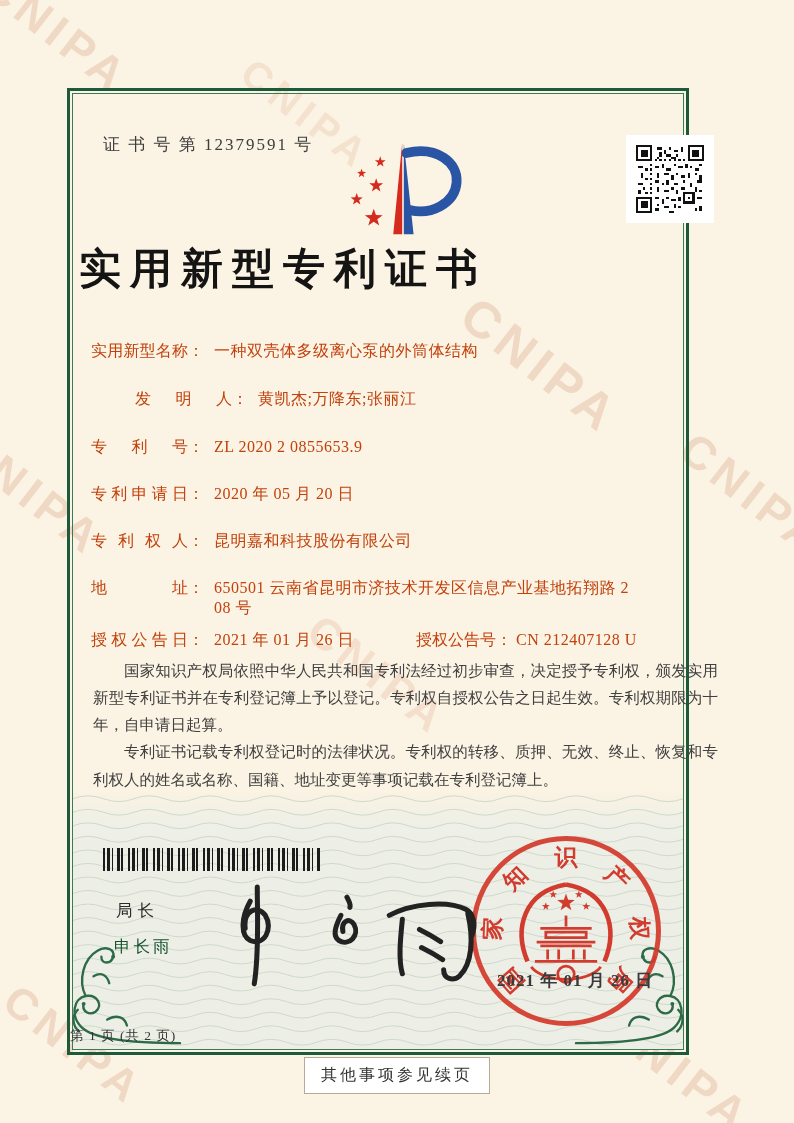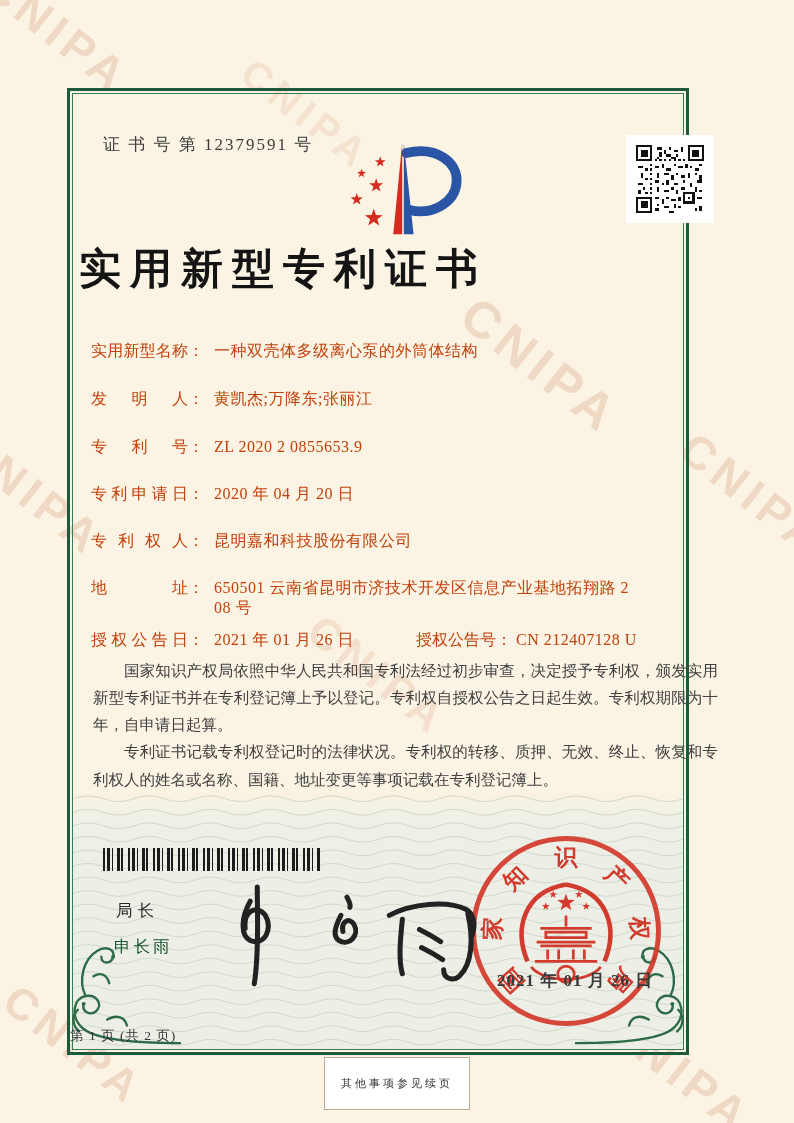--- a/index.html
+++ b/index.html
@@ -31,21 +31,21 @@
   .qr-box svg{width:68px;height:68px;}
 
   .title{position:absolute;left:0;top:150px;width:100%;text-align:left;font-size:42px;
          font-weight:bold;color:#141414;letter-spacing:9px;text-indent:9px;}
 
   .field-row{position:absolute;left:21px;font-size:16px;color:#c2410c;display:flex;align-items:flex-start;line-height:1.25;}
   .flabel{display:inline-block;width:97px;text-align:justify;text-align-last:justify;-moz-text-align-last:justify;}
   .fcolon{display:inline-block;}
   .fvalue{display:inline-block;margin-left:10px;letter-spacing:.5px;}
   .addr-val{width:492px;}
-  .row-name{top:250px;} .row-inventor{top:298px;} .row-patno{top:346px;}
+  .row-name{top:250px;} .row-inventor{top:298px;margin-left:44px;} .row-patno{top:346px;}
   .row-filing{top:393px;} .row-patentee{top:440px;} .row-addr{top:487px;}
   .row-grant{top:539px;width:620px;}
   .grant2{position:absolute;left:346px;top:539px;}
 
   .paras{position:absolute;left:23px;top:566px;width:625px;font-size:15.5px;color:#404040;
          line-height:1.75;text-align:justify;}
   .paras p{margin:0;text-indent:2em;}
 
   
   .band{position:absolute;left:3px;right:3px;top:700px;bottom:3px;
@@ -71,21 +71,21 @@
   .seal-emblem{position:absolute;left:50%;top:51%;transform:translate(-50%,-50%);width:110px;height:120px;}
   .seal-date{position:absolute;left:427px;top:878px;font-size:17px;color:#3a3a3a;letter-spacing:1px;z-index:4;font-weight:bold;}
 
   .page-info{position:absolute;left:0;top:936px;width:100%;text-align:left;font-size:13.5px;color:#333;z-index:3;letter-spacing:1px;}
 
   .corner{position:absolute;width:118px;height:110px;z-index:2;bottom:2px;}
   .corner-l{left:-6px;}
   .corner-r{right:-6px;transform:scaleX(-1);}
 
   .footer-note{position:absolute;left:50%;transform:translateX(-50%);top:1057px;background:#fff;
-               border:1px solid #b7ab97;padding:18px 16px;font-size:11px;color:#333;letter-spacing:3px;z-index:2;}
+               border:1px solid #b7ab97;padding:7px 16px;font-size:16px;color:#333;letter-spacing:3px;z-index:2;}
 </style>
 </head>
 <body>
 
 <div class="page">
 
   <span class="wm wm1">CNIPA</span>
   <span class="wm wm2">CNIPA</span>
   <span class="wm wm3">CNIPA</span>
   <span class="wm wm4">CNIPA</span>
@@ -155,21 +155,21 @@
       <span class="fvalue">黄凯杰;万降东;张丽江</span>
     </div>
     <div class="field-row row-patno">
       <span class="flabel">专利号</span>
         <span class="fcolon">：</span>
       <span class="fvalue">ZL 2020 2 0855653.9</span>
     </div>
     <div class="field-row row-filing">
       <span class="flabel">专利申请日</span>
         <span class="fcolon">：</span>
-      <span class="fvalue">2020 年 04 月 20 日</span>
+      <span class="fvalue">2020 年 05 月 20 日</span>
     </div>
     <div class="field-row row-patentee">
       <span class="flabel">专利权人</span>
         <span class="fcolon">：</span>
       <span class="fvalue">昆明嘉和科技股份有限公司</span>
     </div>
     <div class="field-row row-addr">
       <span class="flabel">地址</span>
         <span class="fcolon">：</span>
       <span class="fvalue addr-val"><span>650501 云南省昆明市济技术开发区信息产业基地拓翔路 2</span><br><span>08 号</span></span>

